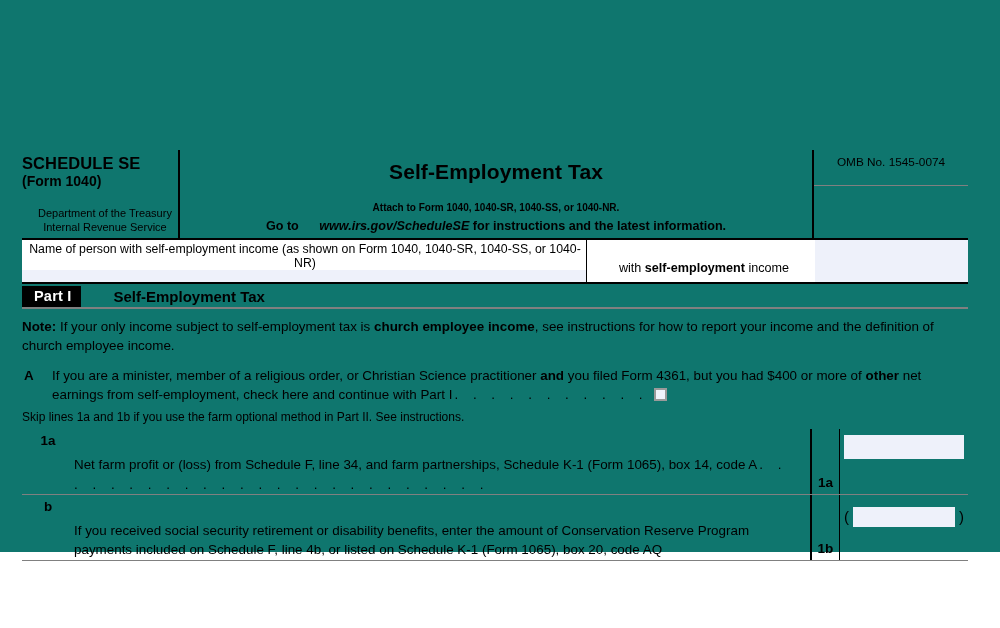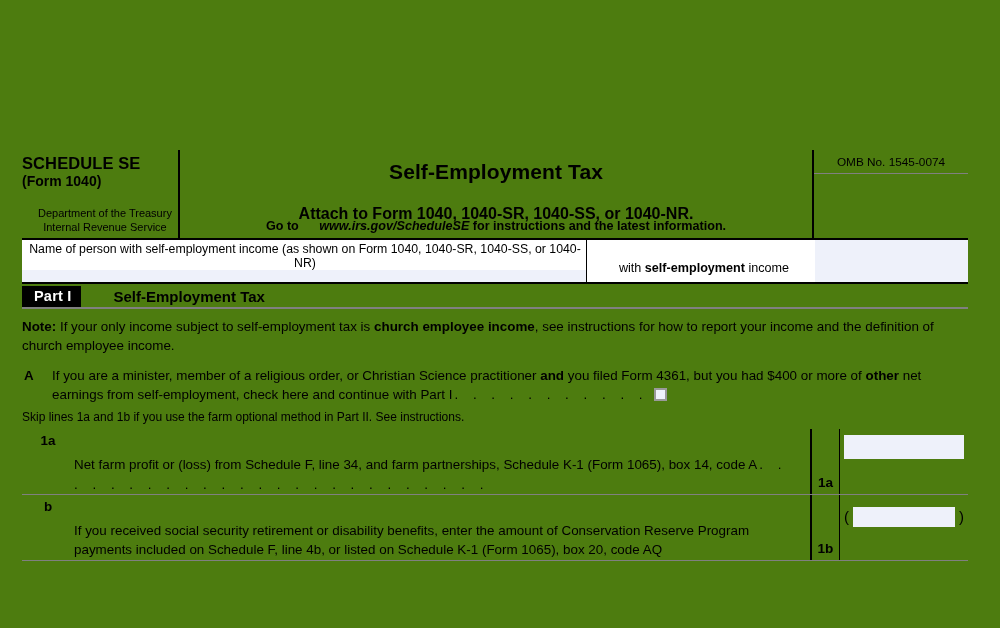--- a/index.html
+++ b/index.html
@@ -12,22 +12,22 @@
     width: 1000px;
     height: 628px;
     font-family: "Liberation Sans", sans-serif;
     color: #000000;
     -webkit-font-smoothing: antialiased;
   }
 
   .page {
     position: relative;
     width: 1000px;
-    height: 628px;
-    background: #4d7c0f;
+    height: 552px;
+    background: #0f766e;
   }
 
   .form {
     position: absolute;
     left: 22px;
     top: 150px;
     width: 946px;
   }
 
   
@@ -76,22 +76,22 @@
   }
   .main-title {
     font-size: 21px;
     font-weight: bold;
     letter-spacing: 0.1px;
   }
   .attach-line {
     position: absolute;
     left: 0;
     right: 0;
-    bottom: 15px;
-    font-size: 16px;
+    bottom: 25px;
+    font-size: 10px;
     font-weight: bold;
   }
   .goto-line {
     position: absolute;
     left: 0;
     right: 0;
     bottom: 5px;
     font-size: 12.6px;
     font-weight: bold;
   }
@@ -101,21 +101,21 @@
     width: 156px;
     flex: 0 0 156px;
     border-left: 2px solid #000;
     box-sizing: border-box;
     position: relative;
     text-align: center;
   }
   .omb {
     font-size: 11.8px;
     padding-top: 5px;
-    padding-bottom: 4px;
+    padding-bottom: 16px;
     border-bottom: 1px solid #808080;
   }
   .yearwrap {
     position: relative;
     height: 38px;
   }
   .year {
     position: absolute;
     left: 0;
     right: 0;

